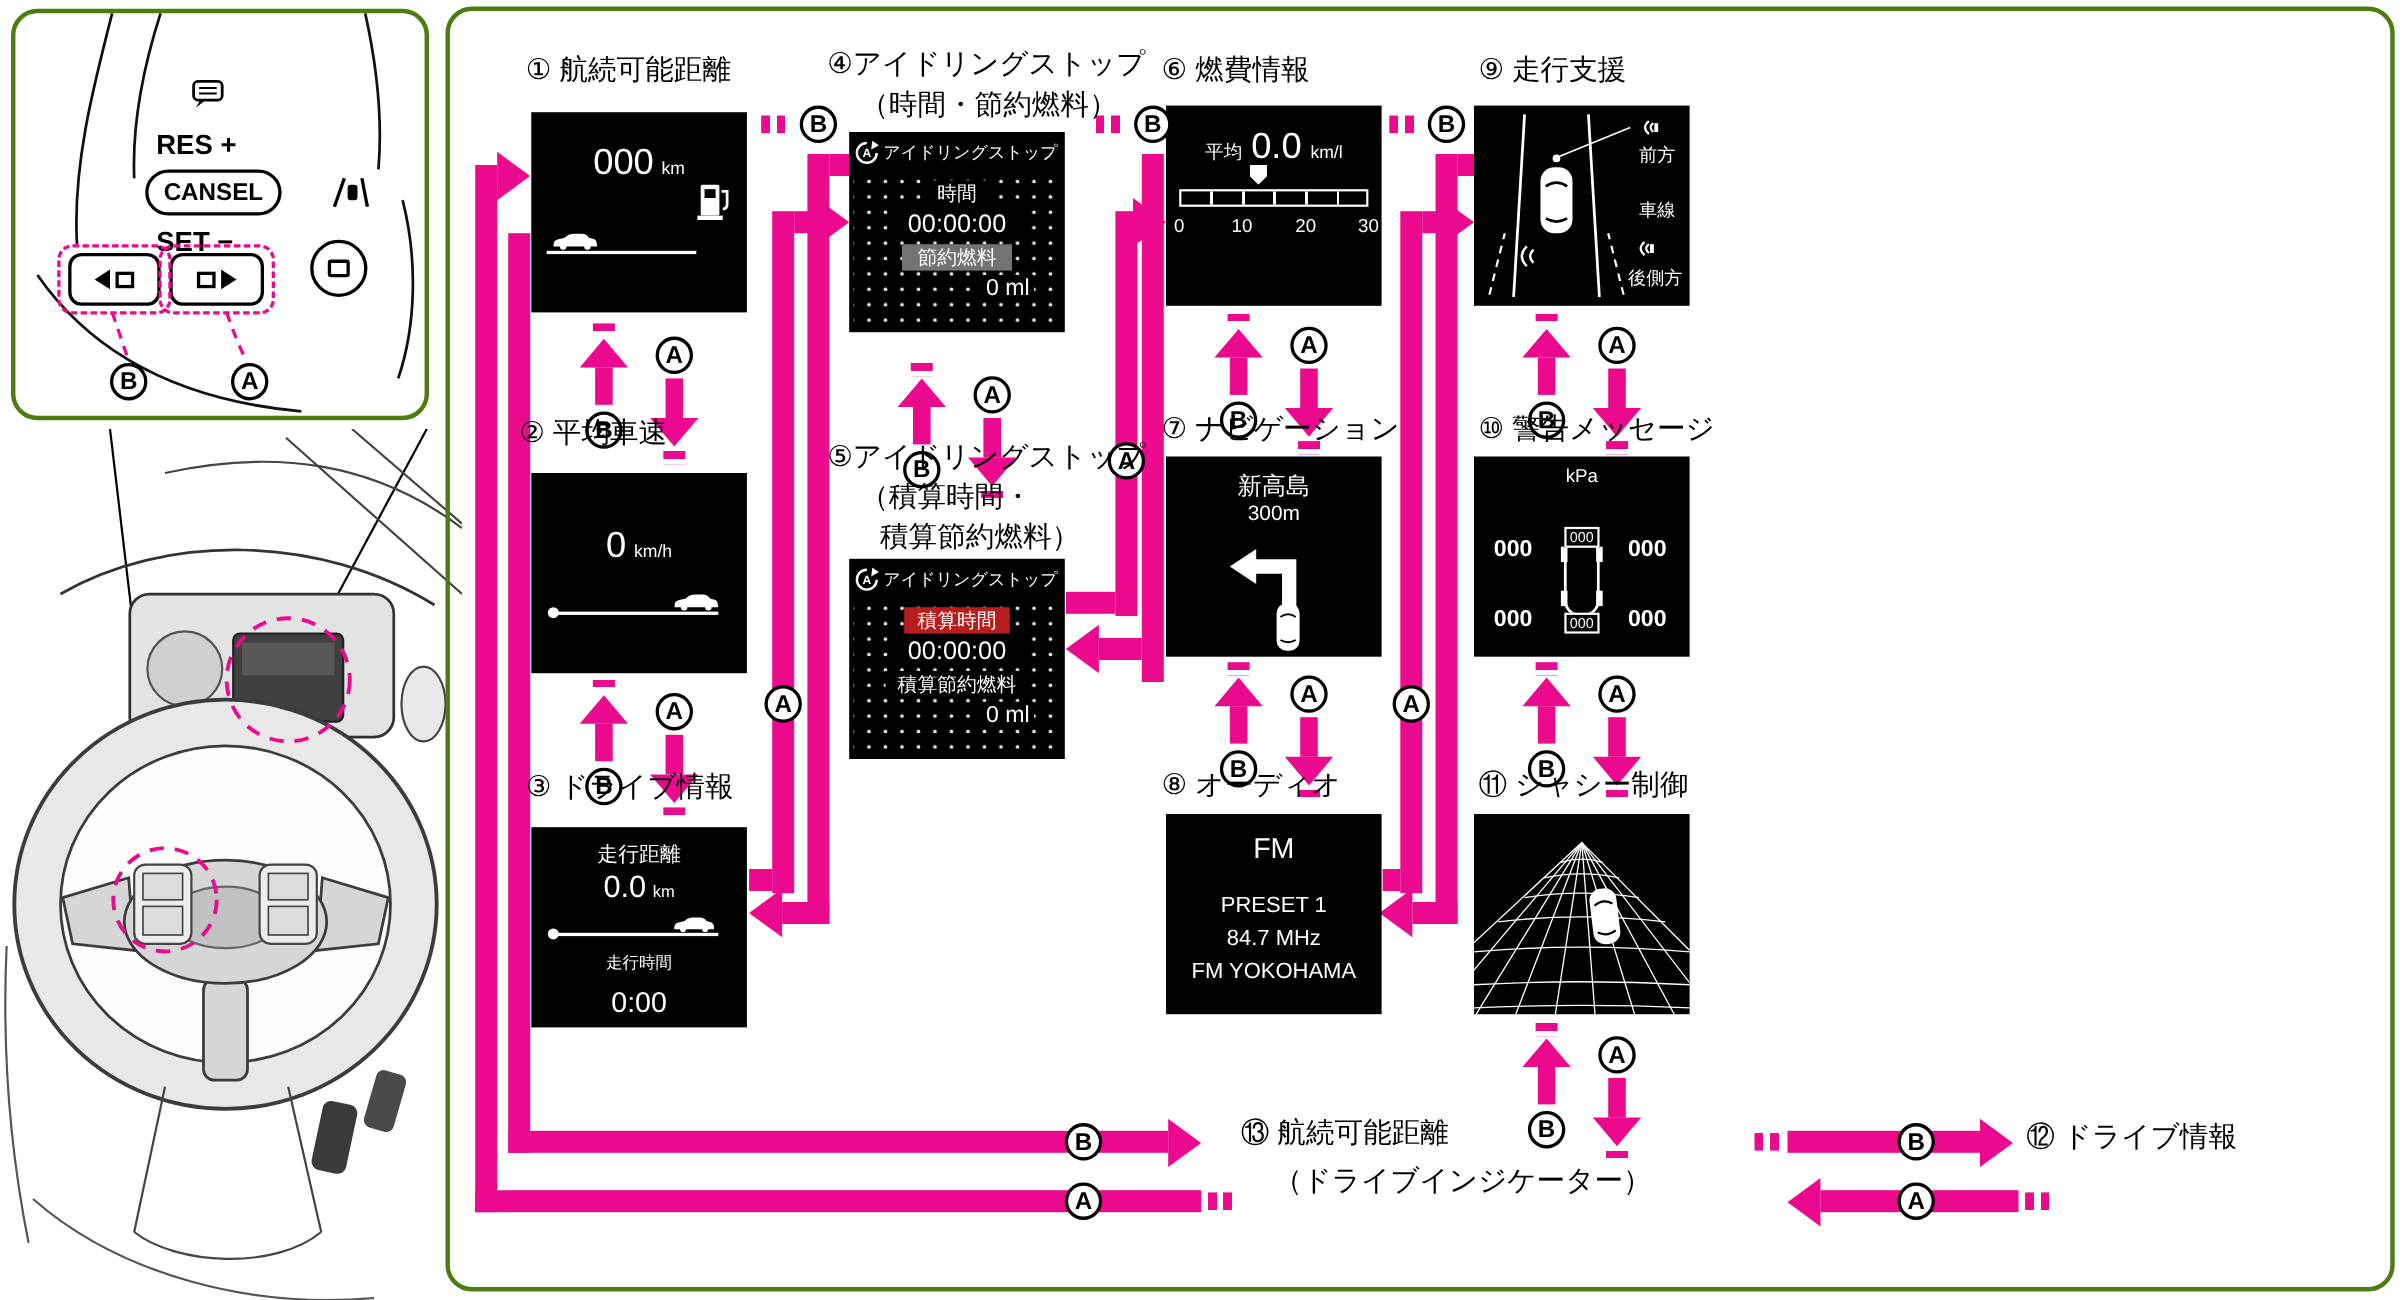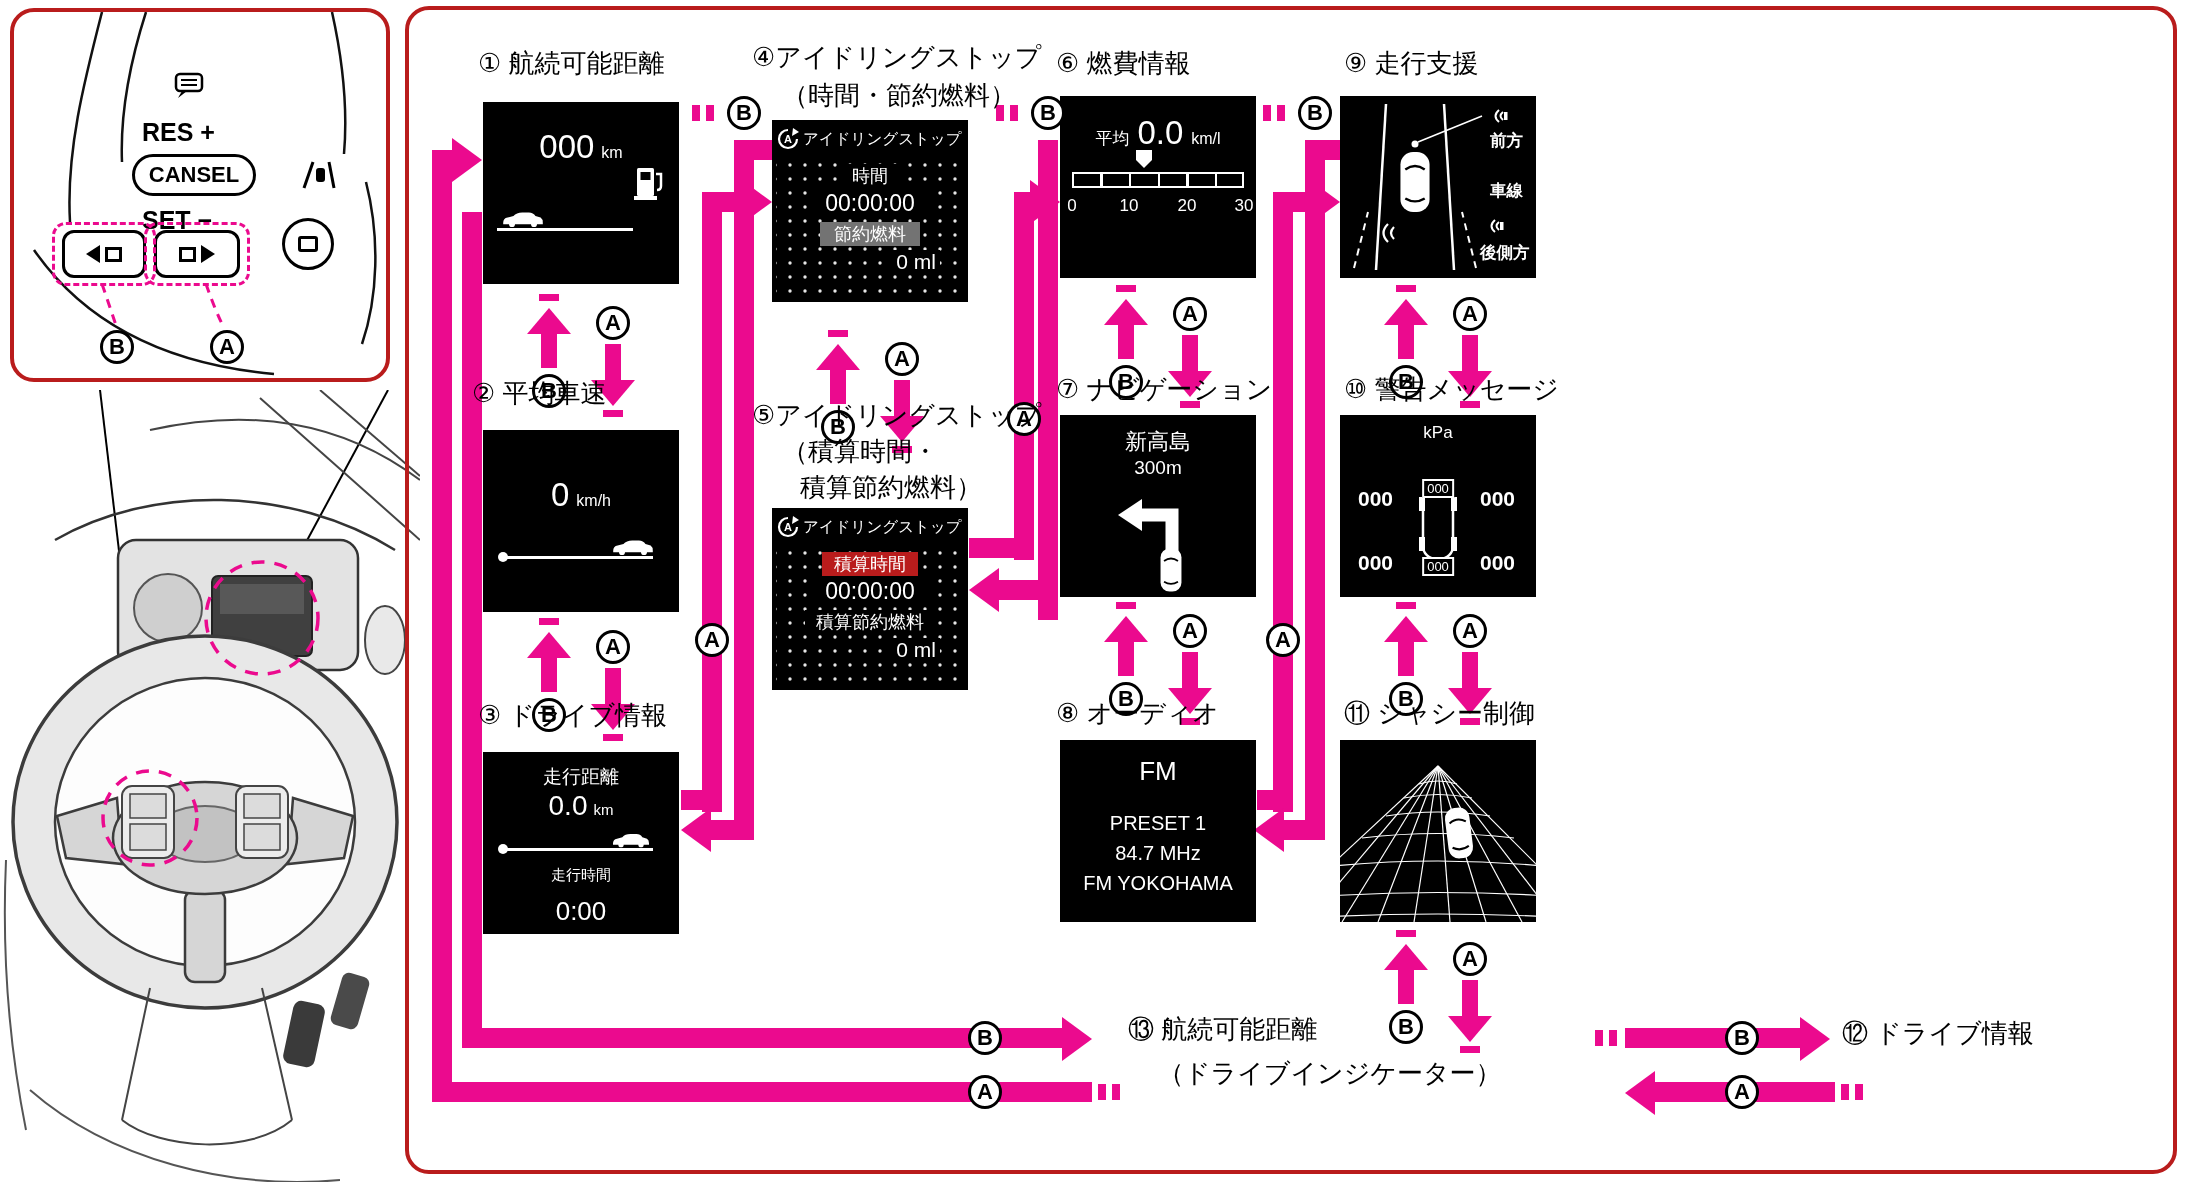--- a/index.html
+++ b/index.html
@@ -1,20 +1,20 @@
 <!DOCTYPE html>
 <html><head>
 <meta charset="utf-8">
 <style>
   :root{ --mag:#eb0a8e; }
   *{ margin:0; padding:0; box-sizing:border-box; }
   html,body{ width:2186px; height:1182px; }
   body{ position:relative; background:#fff; overflow:hidden;
         font-family:"Liberation Sans","DejaVu Sans",sans-serif; color:#000; }
-  .panel{ position:absolute; border:4px solid #b91c1c; border-radius:24px; background:transparent; }
+  .panel{ position:absolute; border:4px solid #4d7c0f; border-radius:24px; background:transparent; }
   .ttl{ position:absolute; font-size:26px; white-space:nowrap; z-index:6; }
   .screen{ position:absolute; width:196px; height:182px; background:#000; color:#fff; overflow:hidden; z-index:4; }
   .art{ position:absolute; left:0; top:0; }
   .c{ position:absolute; left:0; right:0; text-align:center; white-space:nowrap; }
   .key{ position:absolute; width:34px; height:34px; border:3px solid #000; border-radius:50%;
         background:#fff; color:#000; font-size:22px; font-weight:bold;
         display:flex; align-items:center; justify-content:center; z-index:5; }
   .vb{ position:absolute; width:20px; background:var(--mag); z-index:2; }
   .hb{ position:absolute; height:20px; background:var(--mag); z-index:2; }
   .hr{ position:absolute; width:0; height:0; border-top:22px solid transparent; border-bottom:22px solid transparent; border-left:30px solid var(--mag); z-index:2; }
@@ -39,21 +39,21 @@
   .swlbl{ position:absolute; font-size:25px; font-weight:bold; white-space:nowrap; }
   .pillbtn{ position:absolute; border:3.5px solid #000; border-radius:21px; text-align:center; font-weight:bold; font-size:22px; background:#fff; }
   
   .s45head{ position:absolute; top:8px; left:5px; right:2px; display:flex; align-items:center; gap:4px; font-size:15.5px; white-space:nowrap; }
   .mlval{ position:absolute; right:28px; font-size:21px; }
   .gauge{ position:absolute; left:12px; top:76px; width:172px; height:16px; border:2.5px solid #fff;
           background:repeating-linear-gradient(to right,transparent 0 26.2px,#fff 26.2px 28.7px); }
   .gmark{ position:absolute; left:76px; top:54px; width:16px; height:18px; background:#fff;
           clip-path:polygon(0 0,100% 0,100% 55%,50% 100%,0 55%); }
   .tick{ position:absolute; top:100px; font-size:17px; transform:translateX(-50%); }
-  .s9lab{ position:absolute; font-size:16.5px; white-space:nowrap;font-weight:bold; }
+  .s9lab{ position:absolute; font-size:16.5px; white-space:nowrap; }
   .s10big{ position:absolute; font-size:21px; font-weight:bold; }
   .s10small{ position:absolute; left:50%; transform:translateX(-50%); font-size:13px; border:2px solid #fff; background:#000; padding:0 3px; z-index:2; }
 </style>
 </head>
 <body>
 
 <svg width="0" height="0" style="position:absolute">
   <defs>
     <symbol id="car-side" viewBox="0 0 60 24">
       <path d="M3,17 Q3,11 9,10 L17,8 Q21,3 29,3 L38,3 Q44,3 47,8 L54,10 Q57,12 57,17 L57,19 L3,19 Z" fill="#fff"></path>

